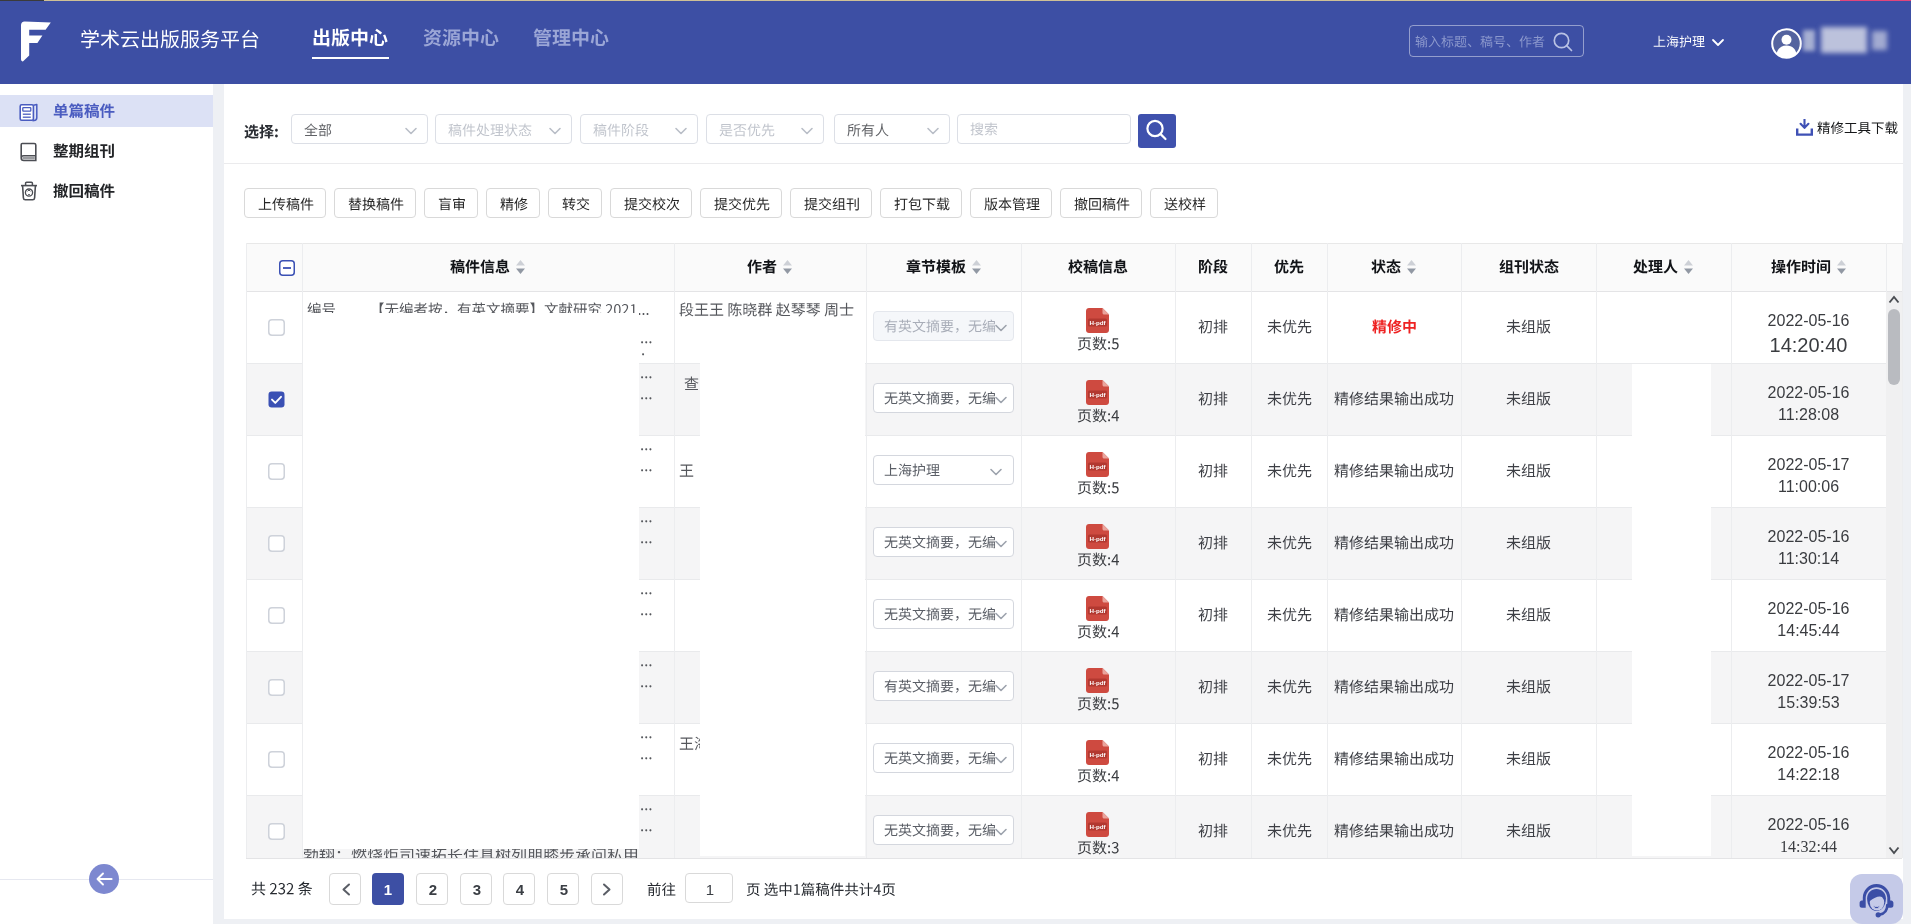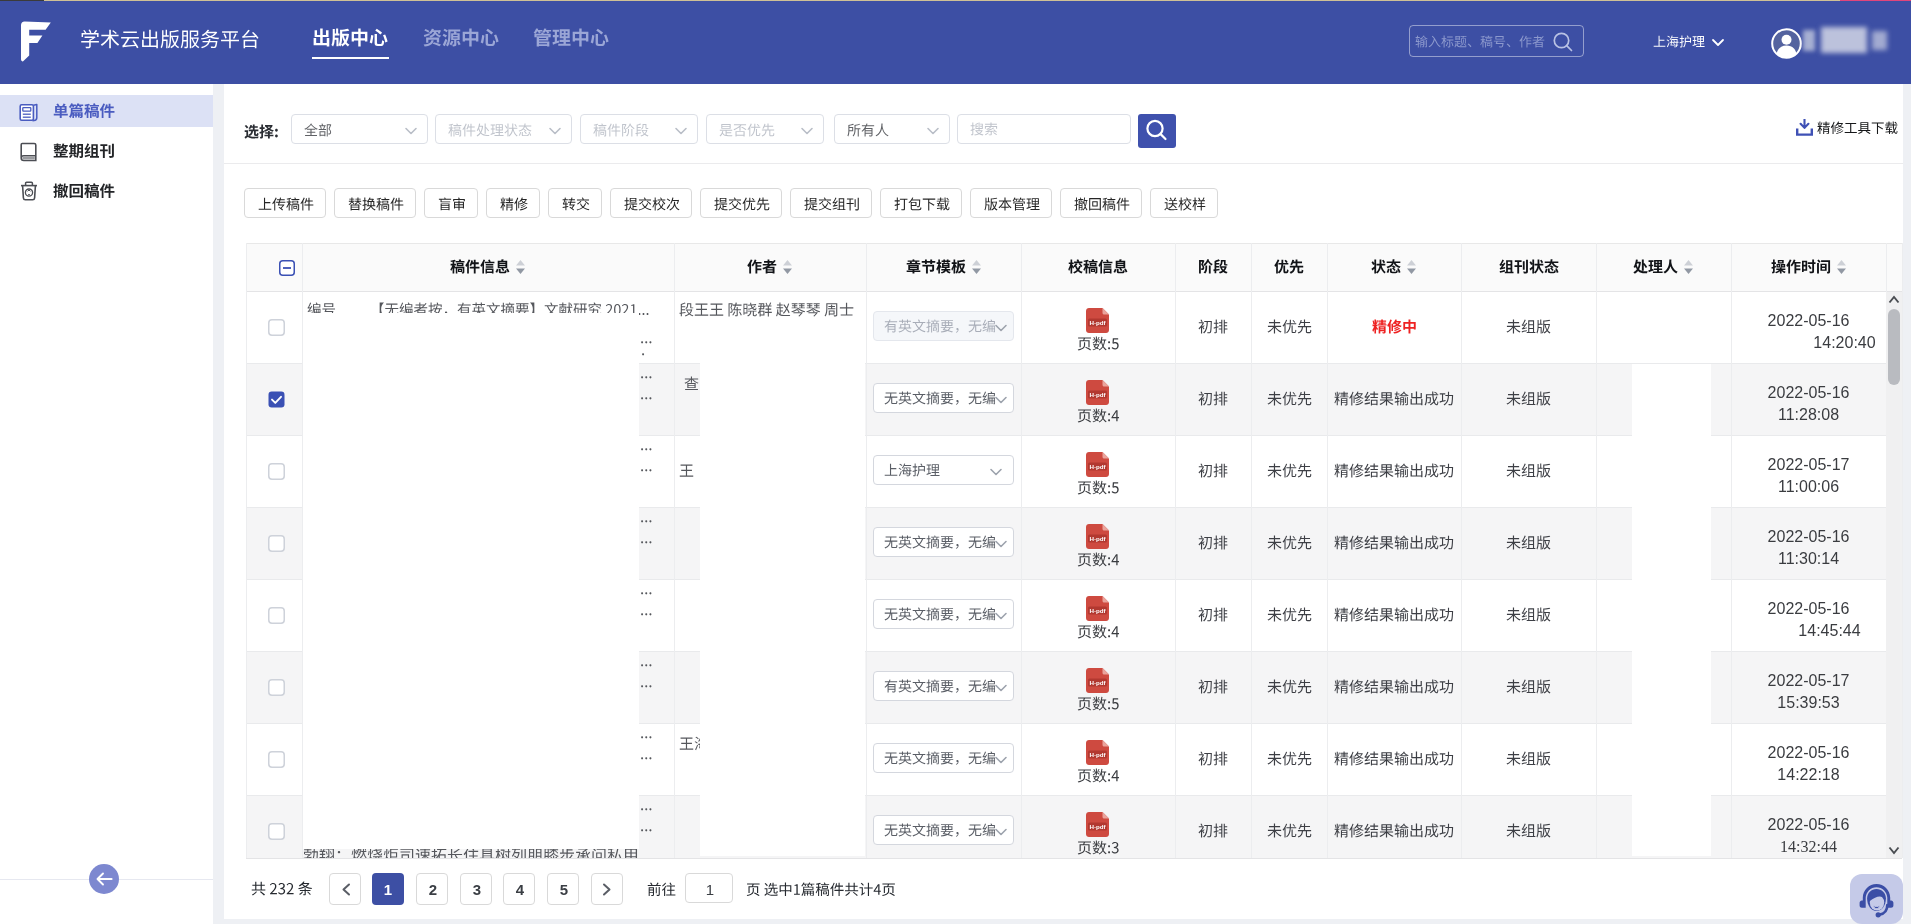--- a/index.html
+++ b/index.html
@@ -644,21 +644,21 @@
     </g>
   </svg>
 <svg style="position:absolute;left:1506.0px;top:319.0px;overflow:visible;" width="45" height="17">
     <g transform="translate(0,13.2) scale(0.01500,-0.01500)" fill="#3d3f45">
       <use href="#r672a" x="0"></use>
       <use href="#r7ec4" x="1000"></use>
       <use href="#r7248" x="2000"></use>
     </g>
   </svg>
 <div style="position:absolute;left:1808.5px;top:313.0px;font-size:16px;color:#3a3c40;font-weight:400;white-space:nowrap;line-height:1;transform:translateX(-50%);">2022-05-16</div>
-<div style="position:absolute;left:1808.5px;top:335.0px;font-size:16px;color:#3a3c40;font-weight:400;white-space:nowrap;line-height:1;transform:translateX(-50%);margin-left:36px;">14:20:40</div>
+<div style="position:absolute;left:1808.5px;top:335.0px;font-size:20px;color:#3a3c40;font-weight:400;white-space:nowrap;line-height:1;transform:translateX(-50%);">14:20:40</div>
 <svg style="position:absolute;left:268px;top:390.5px;" width="17" height="17">
     <rect x="0.5" y="0.5" width="16" height="16" rx="3.2" fill="#3a50b4"></rect>
     <polyline points="4,8.6 7.3,11.9 13,5.8" fill="none" stroke="#fff" stroke-width="1.9" stroke-linecap="round" stroke-linejoin="round"></polyline>
   </svg>
 <svg style="position:absolute;left:640.0px;top:365.0px;overflow:visible;" width="13" height="17">
     <g transform="translate(0,13.2) scale(0.01500,-0.01500)" fill="#55575c">
       <use href="#r2e" x="0"></use>
       <use href="#r2e" x="278"></use>
       <use href="#r2e" x="556"></use>
     </g>
@@ -965,21 +965,21 @@
     </g>
   </svg>
 <svg style="position:absolute;left:1506.0px;top:607.0px;overflow:visible;" width="45" height="17">
     <g transform="translate(0,13.2) scale(0.01500,-0.01500)" fill="#3d3f45">
       <use href="#r672a" x="0"></use>
       <use href="#r7ec4" x="1000"></use>
       <use href="#r7248" x="2000"></use>
     </g>
   </svg>
 <div style="position:absolute;left:1808.5px;top:601.0px;font-size:16px;color:#3a3c40;font-weight:400;white-space:nowrap;line-height:1;transform:translateX(-50%);">2022-05-16</div>
-<div style="position:absolute;left:1808.5px;top:623.0px;font-size:16px;color:#3a3c40;font-weight:400;white-space:nowrap;line-height:1;transform:translateX(-50%);margin-left:21px;">14:45:44</div>
+<div style="position:absolute;left:1808.5px;top:623.0px;font-size:16px;color:#3a3c40;font-weight:400;white-space:nowrap;line-height:1;transform:translateX(-50%);">14:45:44</div>
 <svg style="position:absolute;left:268px;top:678.5px;" width="17" height="17">
     <rect x="0.75" y="0.75" width="15.5" height="15.5" rx="3.2" fill="#fff" stroke="#ced2da" stroke-width="1.5"></rect>
   </svg>
 <svg style="position:absolute;left:640.0px;top:653.0px;overflow:visible;" width="13" height="17">
     <g transform="translate(0,13.2) scale(0.01500,-0.01500)" fill="#55575c">
       <use href="#r2e" x="0"></use>
       <use href="#r2e" x="278"></use>
       <use href="#r2e" x="556"></use>
     </g>
   </svg>

